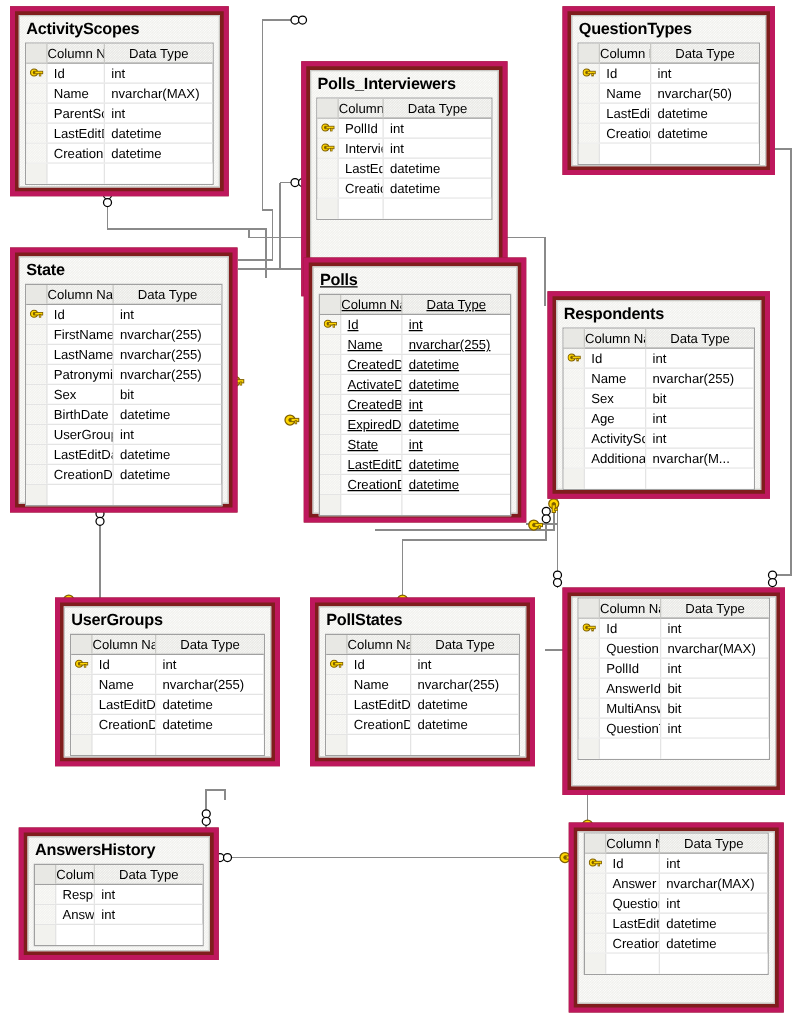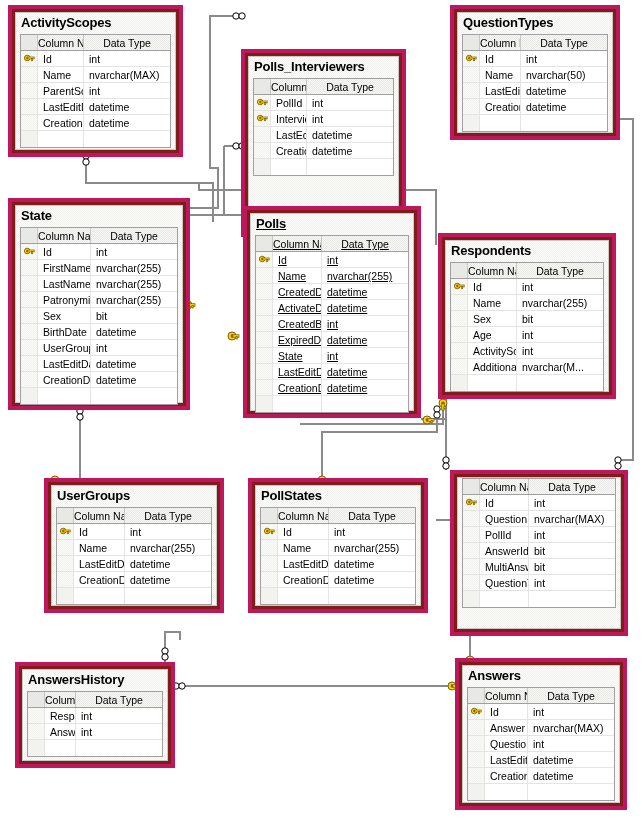--- a/index.html
+++ b/index.html
@@ -723,21 +723,20 @@
           <div class="grid-row blank last">
             <div class="c-gut"></div>
             <div class="c-name"></div>
             <div class="c-type"></div>
           </div>
         </div>
       </div>
     </div>
     <div class="tbl" style="left: 455px; top: 658px; width: 172px; height: 152px;">
       <div class="tbl-inner">
-        <div class="tbl-title">Answers</div>
         <div class="grid">
           <div class="grid-row hdr">
             <div class="c-gut"></div>
             <div class="c-name">Column Name</div>
             <div class="c-type">Data Type</div>
           </div>
           <div class="grid-row">
             <div class="c-gut">
               <svg class="pk-key" viewBox="0 0 11 10" xmlns="http://www.w3.org/2000/svg">
                 <circle cx="3.2" cy="4" r="2.8" fill="#ffd700" stroke="#806000" stroke-width="0.9"></circle>

